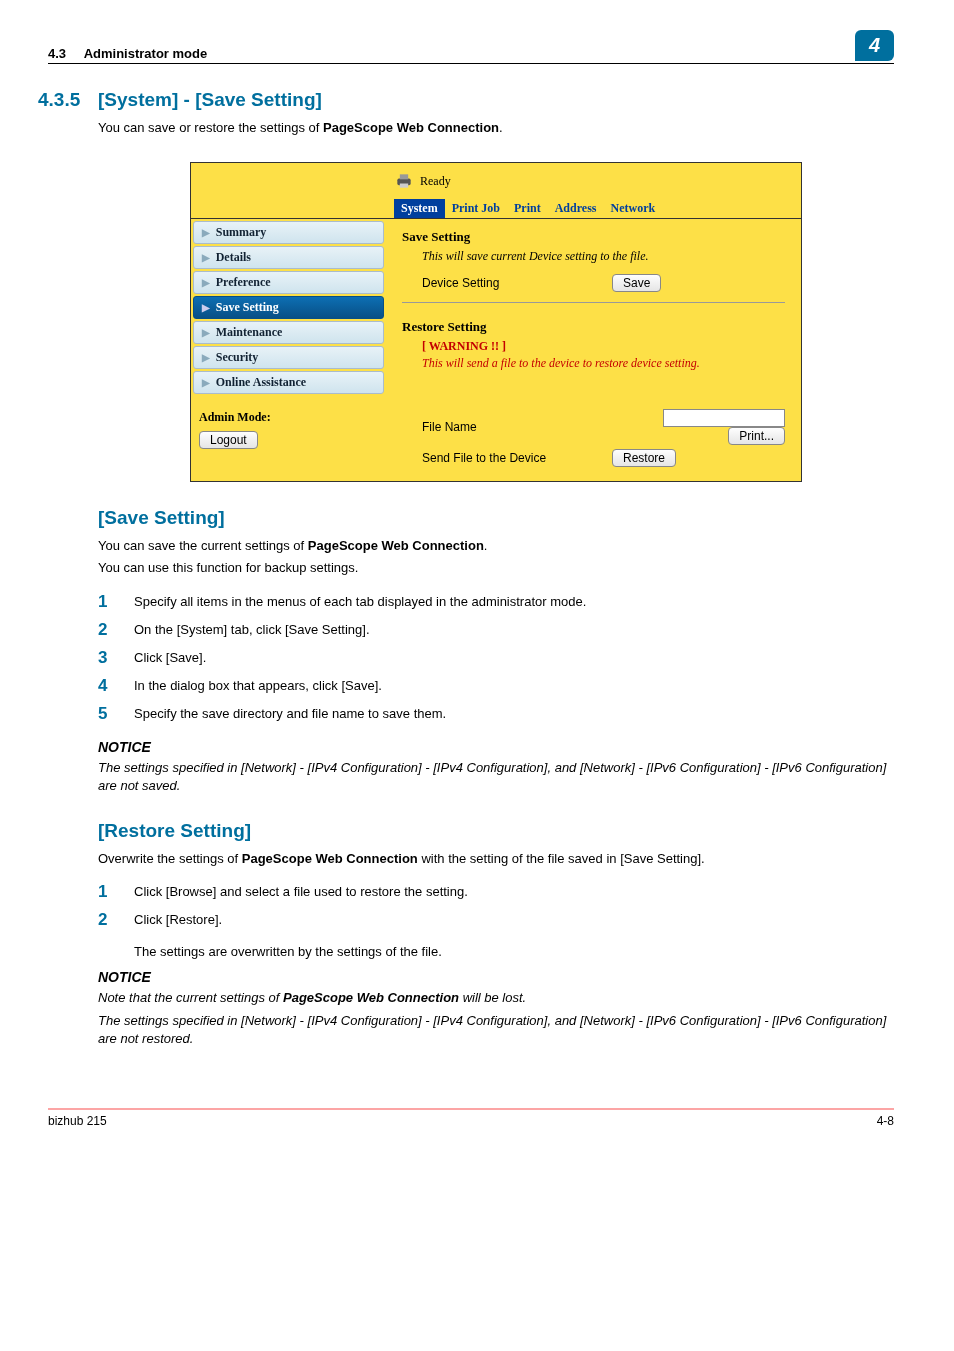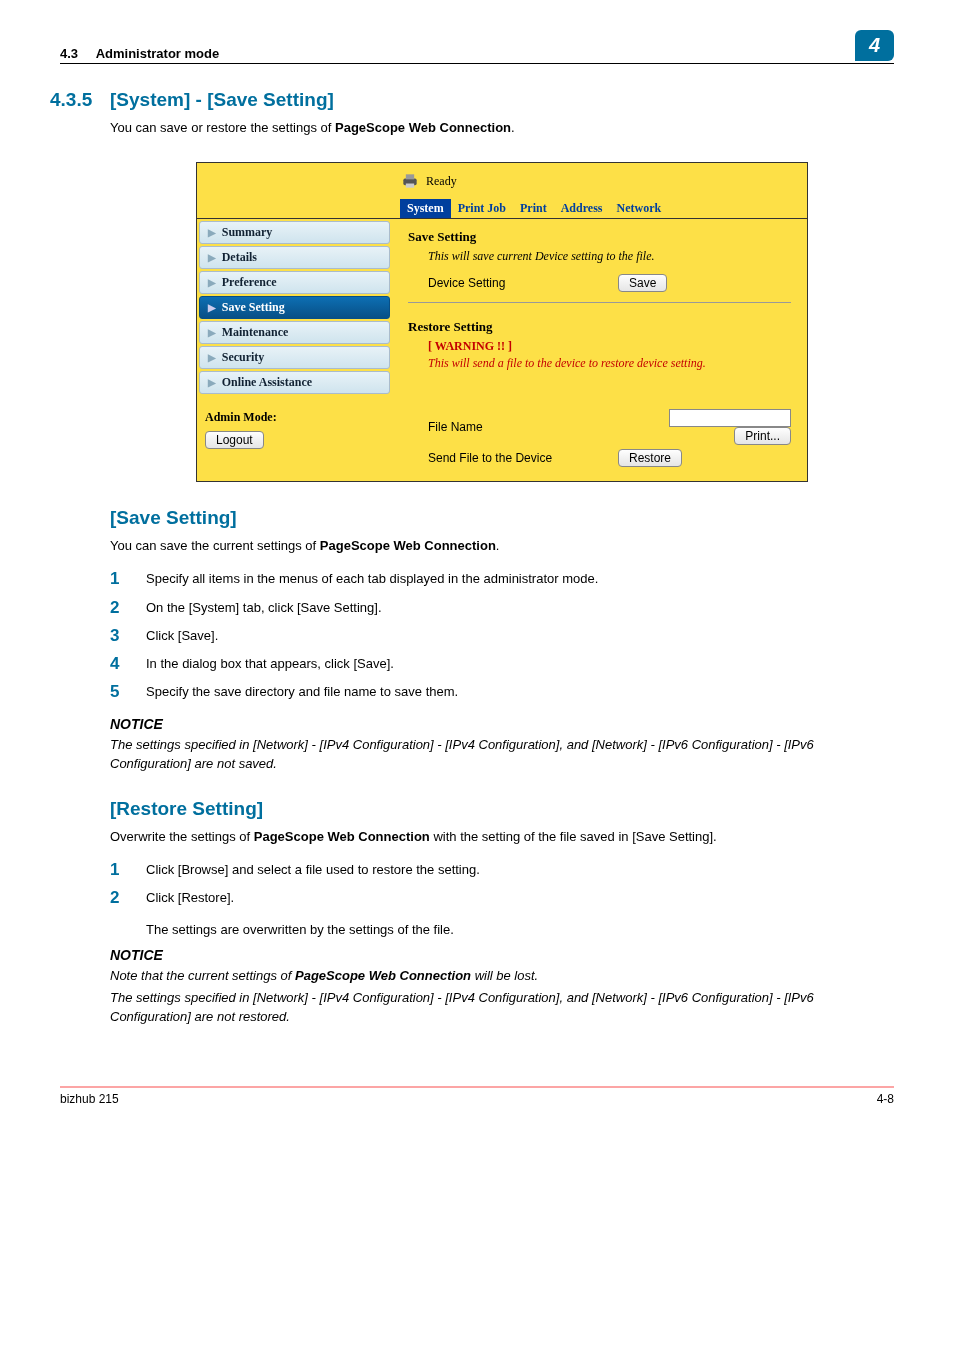--- a/index.html
+++ b/index.html
@@ -4,21 +4,21 @@
 <style>
   body {
     margin: 0;
     padding: 0;
     font-family: Arial, Helvetica, sans-serif;
     background: #fff;
     color: #000;
     width: 954px;
   }
   .page {
-    padding: 30px 60px 40px 60px;
+    padding: 30px 60px 40px 48px;
     position: relative;
   }
   .header {
     border-bottom: 1px solid #000;
     display: flex;
     align-items: flex-end;
     justify-content: space-between;
     padding-bottom: 2px;
   }
   .header-left {
@@ -357,20 +357,21 @@
             <button class="ss-btn">Restore</button>
           </div>
         </div>
       </div>
     </div>
 
     <h2 class="section-title">[Save Setting]</h2>
     <p class="body-text">
       <span>You can save the current settings of </span><b>PageScope Web Connection</b><span>.</span>
     </p>
+    <p class="body-text">You can use this function for backup settings.</p>
     <ol class="steps">
       <li>Specify all items in the menus of each tab displayed in the administrator mode.</li>
       <li>On the [System] tab, click [Save Setting].</li>
       <li>Click [Save].</li>
       <li>In the dialog box that appears, click [Save].</li>
       <li>Specify the save directory and file name to save them.</li>
     </ol>
     <p class="notice-title">NOTICE</p>
     <p class="body-text italic">The settings specified in [Network] - [IPv4 Configuration] - [IPv4 Configuration], and [Network] - [IPv6 Configuration] - [IPv6 Configuration] are not saved.</p>
 

